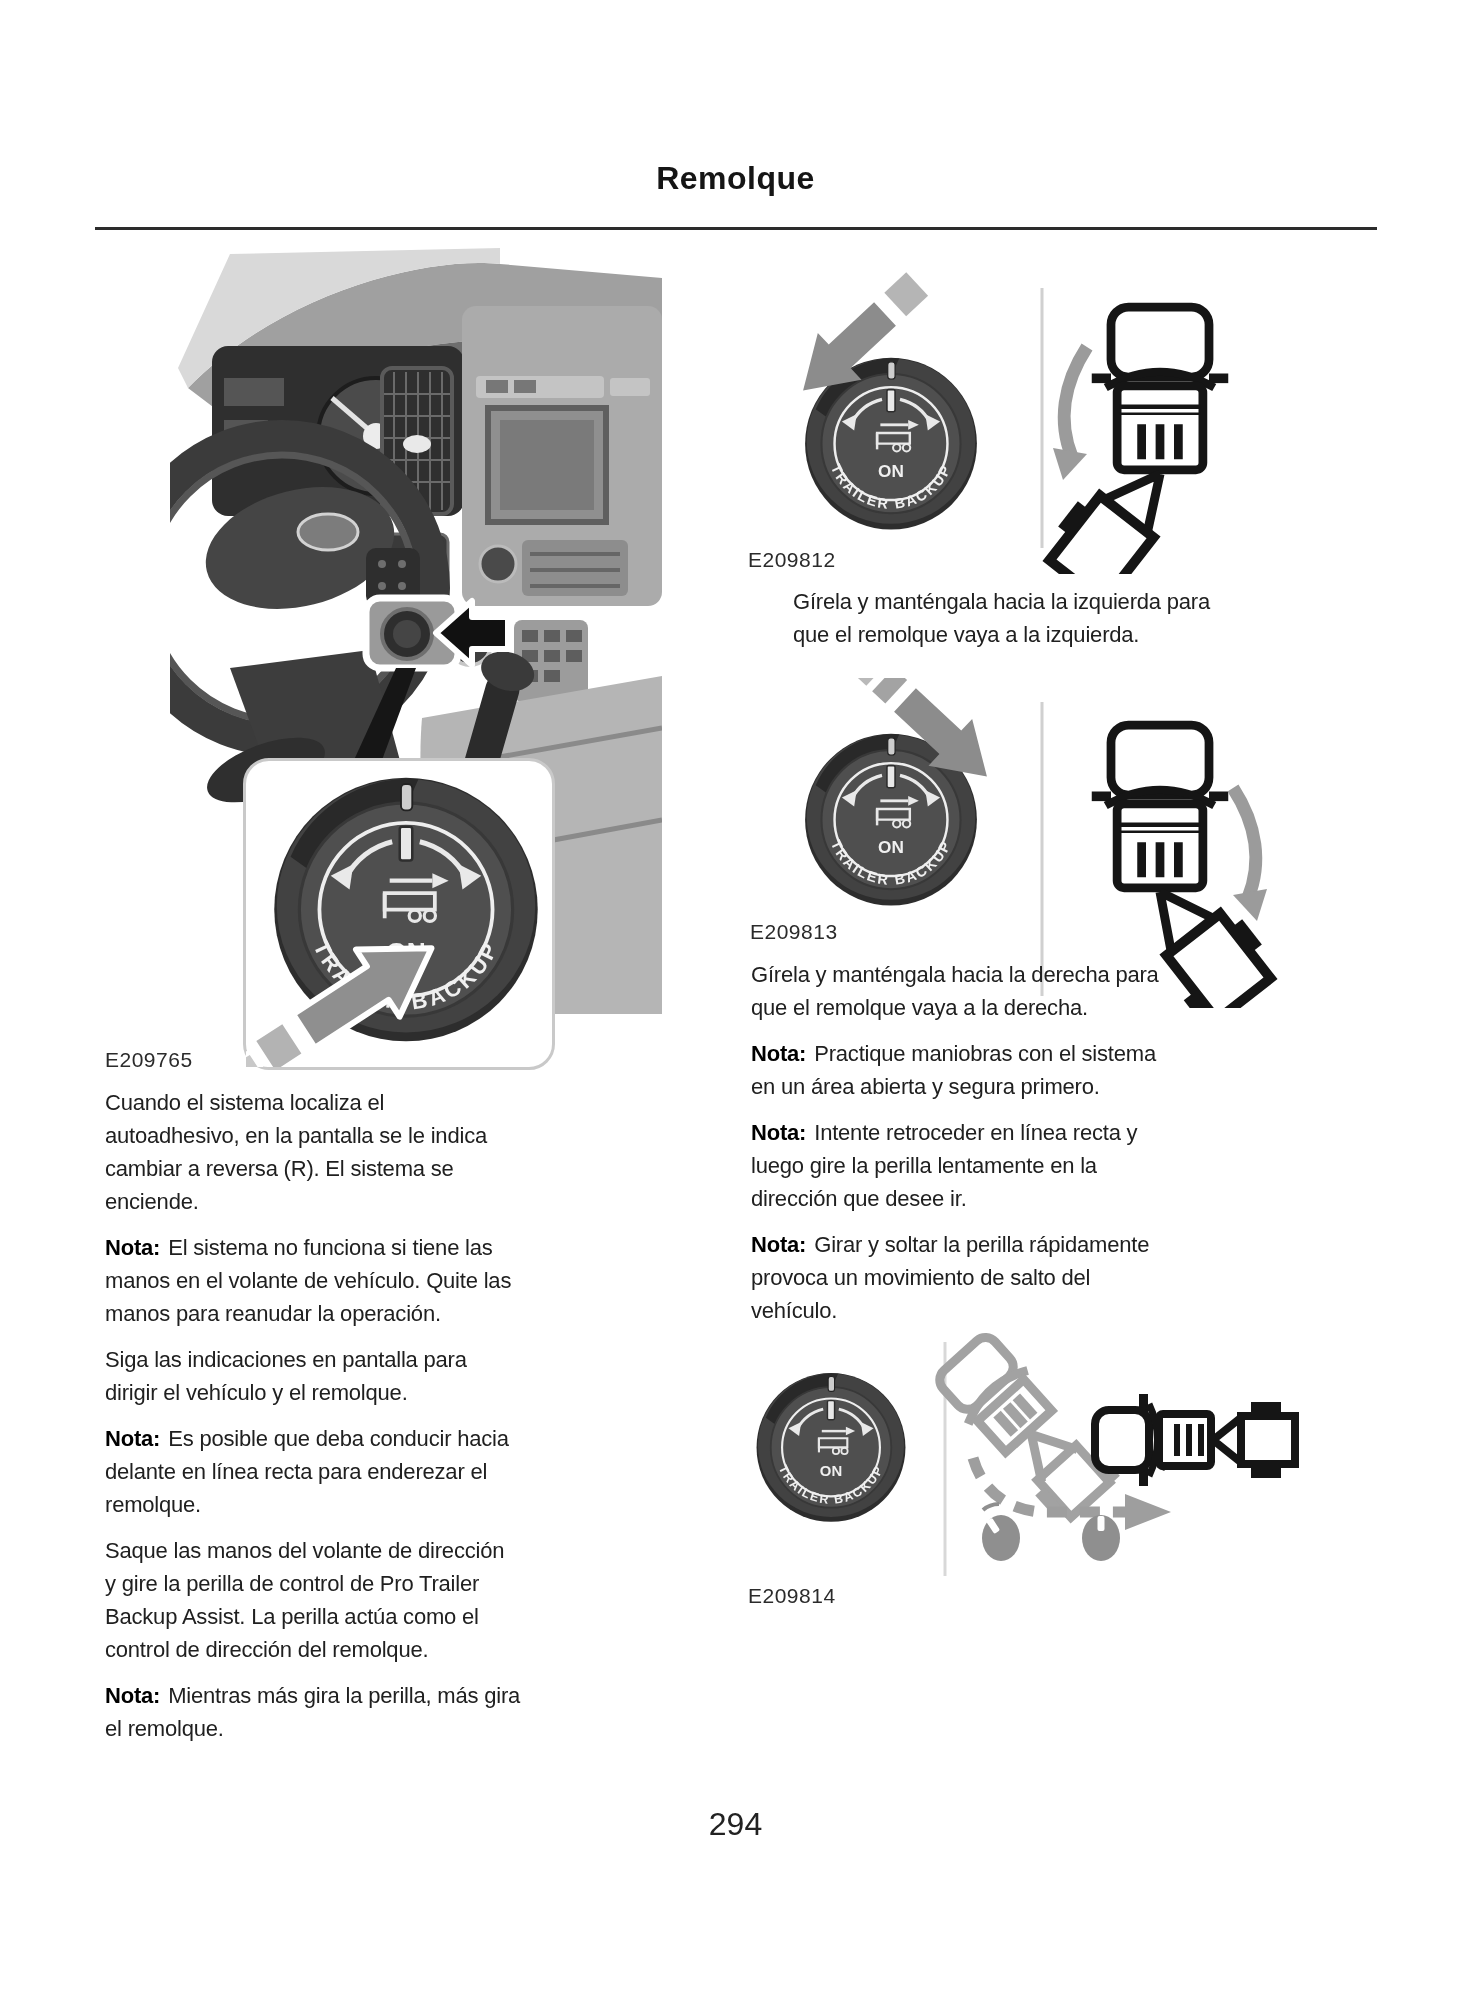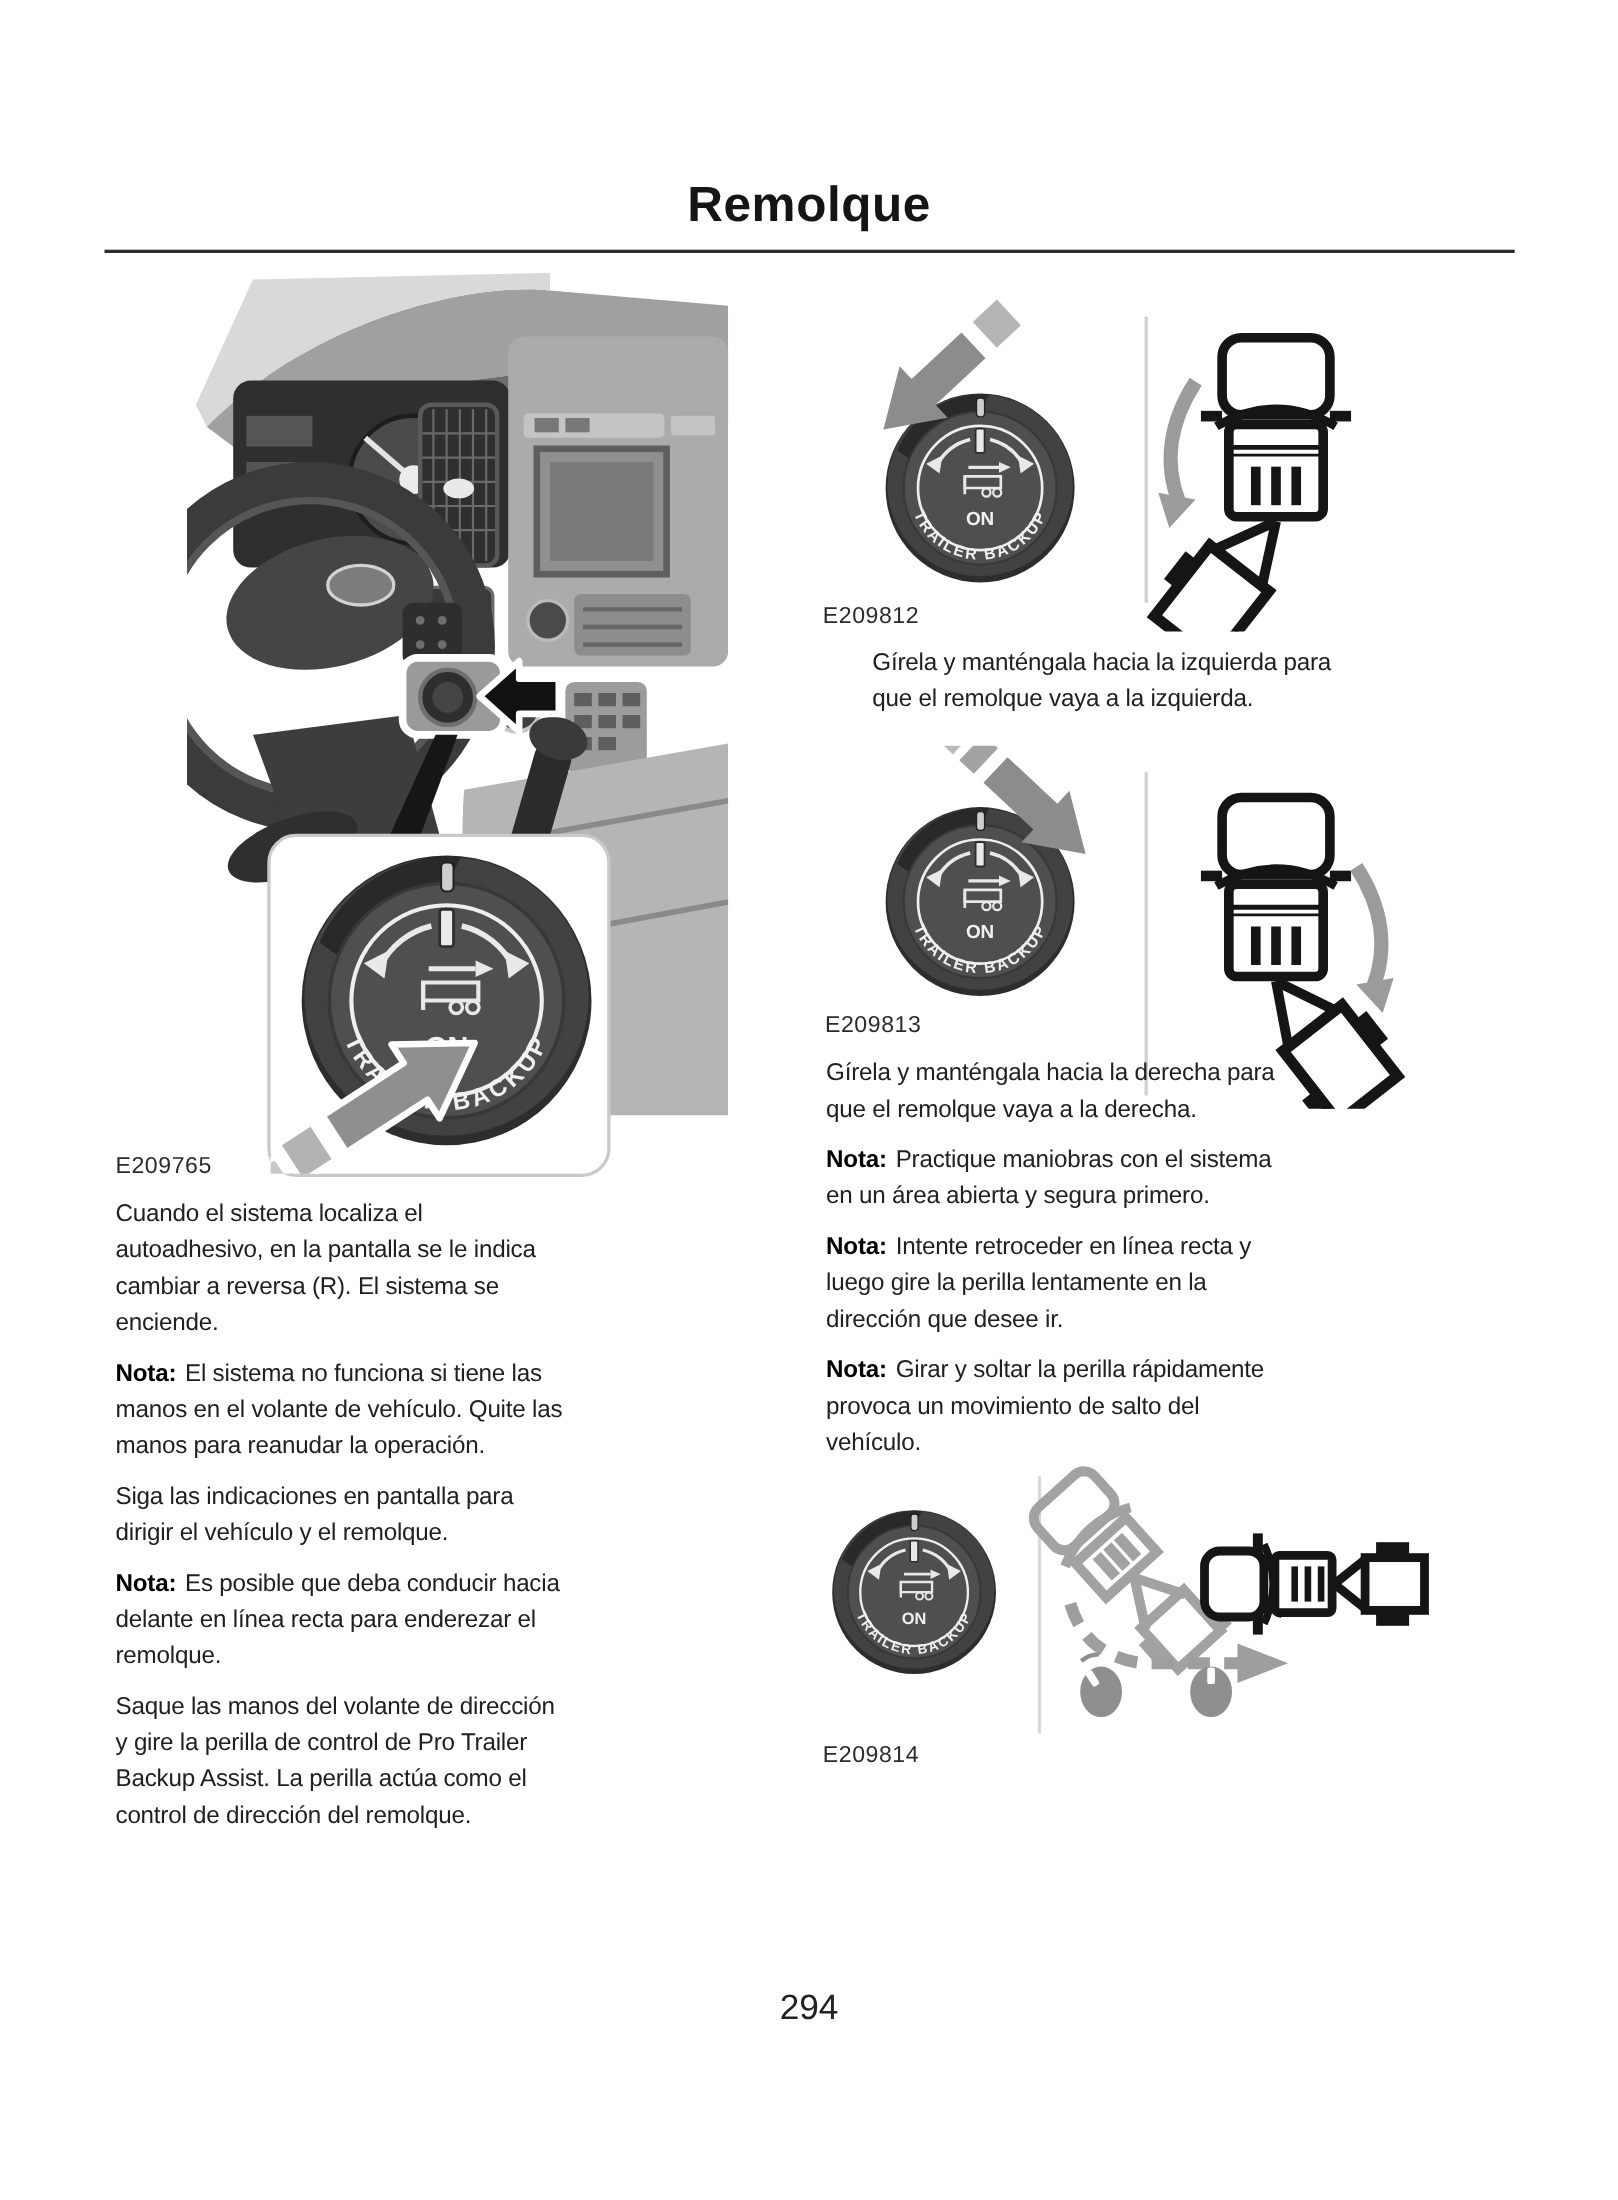--- a/index.html
+++ b/index.html
@@ -3,21 +3,21 @@
 <meta charset="utf-8">
 <style>
   html,body{margin:0;padding:0;background:#e8e8e8;}
   .page{
     position:relative;width:1471px;height:2000px;background:#ffffff;
     font-family:"Liberation Sans",sans-serif;color:#1f1f1f;overflow:hidden;
     margin:0 auto;
   }
   .page-title{
     position:absolute;top:160px;left:0;width:100%;text-align:center;
-    font-size:45px;font-weight:bold;color:#151515;letter-spacing:0.5px;
+    font-size:32px;font-weight:bold;color:#151515;letter-spacing:0.5px;
   }
   .title-rule{
     position:absolute;left:95px;top:227px;width:1282px;height:3px;background:#2c2c2c;
   }
   .fig{position:absolute;}
   .fig svg{display:block;}
   .figlabel{
     position:absolute;font-size:21px;color:#2b2b2b;letter-spacing:0.5px;
   }
   .textcol{
@@ -207,20 +207,22 @@
 manos para reanudar la operación.</span></p>
     <p class="para"><span class="body">Siga las indicaciones en pantalla para
 dirigir el vehículo y el remolque.</span></p>
     <p class="para note"><span class="nota">Nota:</span><span class="body">Es posible que deba conducir hacia
 delante en línea recta para enderezar el
 remolque.</span></p>
     <p class="para"><span class="body">Saque las manos del volante de dirección
 y gire la perilla de control de Pro Trailer
 Backup Assist. La perilla actúa como el
 control de dirección del remolque.</span></p>
+    <p class="para note"><span class="nota">Nota:</span><span class="body">Mientras más gira la perilla, más gira
+el remolque.</span></p>
   </div>
 
   <div class="fig" style="left:735px;top:252px;width:660px;height:322px;">
     <svg width="660" height="322" viewBox="0 0 660 322">
       <line x1="307" y1="36" x2="307" y2="296" stroke="#d0d0d0" stroke-width="3"></line>
       <use href="#knob" x="66" y="100" width="180" height="180"></use>
       <g>
         <g transform="translate(150,62) rotate(137)">
           <rect x="-44" y="-16" width="30" height="32" fill="#b5b5b5"></rect>
           <polygon points="0,-16 62,-16 62,-32 112,0 62,32 62,16 0,16" fill="#8c8c8c"></polygon>

